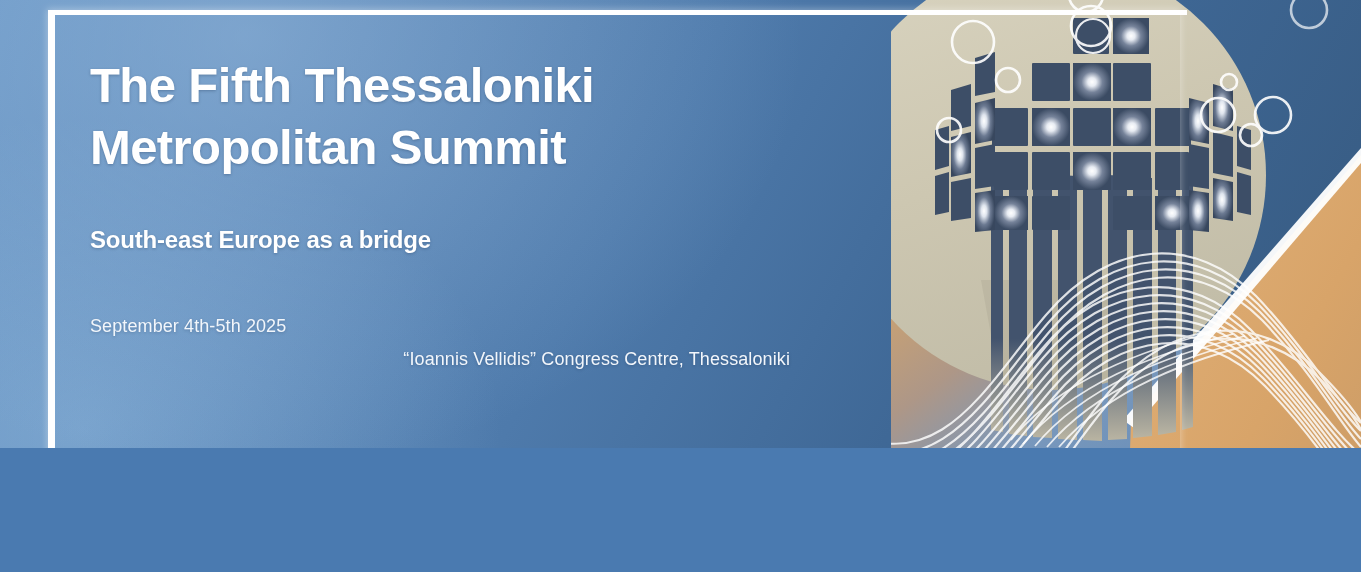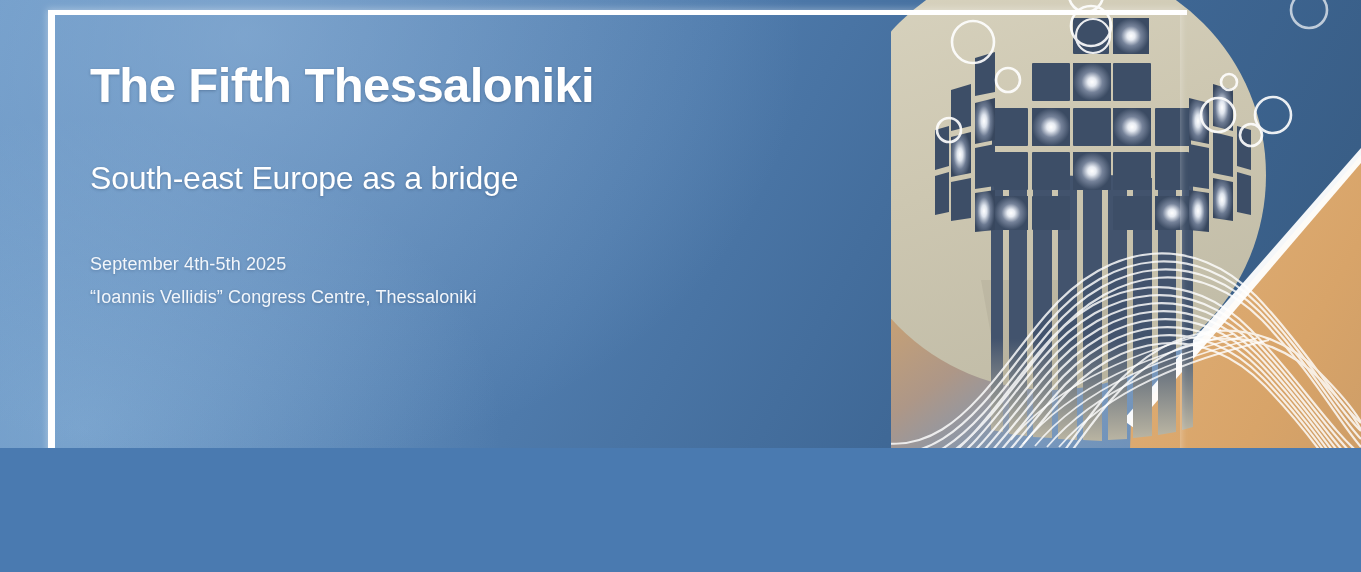--- a/index.html
+++ b/index.html
@@ -41,38 +41,38 @@
     font-size:49px;
     font-weight:bold;
     line-height:62px;
     letter-spacing:-0.6px;
     text-shadow:0 1px 3px rgba(20,40,70,0.30);
     margin:0;
   }
   .title .l2{display:block;}
   .subtitle{
     color:#ffffff;
-    font-size:32px;
-    font-weight:normal;
+    font-size:24px;
+    font-weight:bold;
     line-height:44px;
     letter-spacing:-0.2px;
     margin:40px 0 0 0;
     text-shadow:0 1px 3px rgba(20,40,70,0.28);
   }
   .subtitle .l2{display:block;}
   .meta{
     color:#f2f6fb;
     font-size:18px;
     font-weight:normal;
     line-height:33px;
     letter-spacing:0.1px;
     margin:48px 0 0 0;
     text-shadow:0 1px 3px rgba(20,40,70,0.25);
   }
-  .meta .l2{display:block;}
+  .meta .l2{display:block;text-align:right;}
 </style>
 </head>
 <body>
 
 <div class="banner">
 
   <div class="art">
     <svg viewBox="0 0 470 572" xmlns="http://www.w3.org/2000/svg">
       <defs>
         <linearGradient id="gBeige" x1="0" y1="0" x2="0.35" y2="1">
@@ -248,20 +248,21 @@
       </g>
     </svg>
   </div>
 
   <div class="frame"></div>
 
   <div class="content">
 
     <h1 class="title">
       <span>The Fifth Thessaloniki</span>
+      <span class="l2">Metropolitan Summit</span>
     </h1>
 
     <h2 class="subtitle">
       <span>South-east Europe as a bridge</span>
     </h2>
 
     <p class="meta">
       <span>September 4th-5th 2025</span>
       <span class="l2">“Ioannis Vellidis” Congress Centre, Thessaloniki</span>
     </p>

